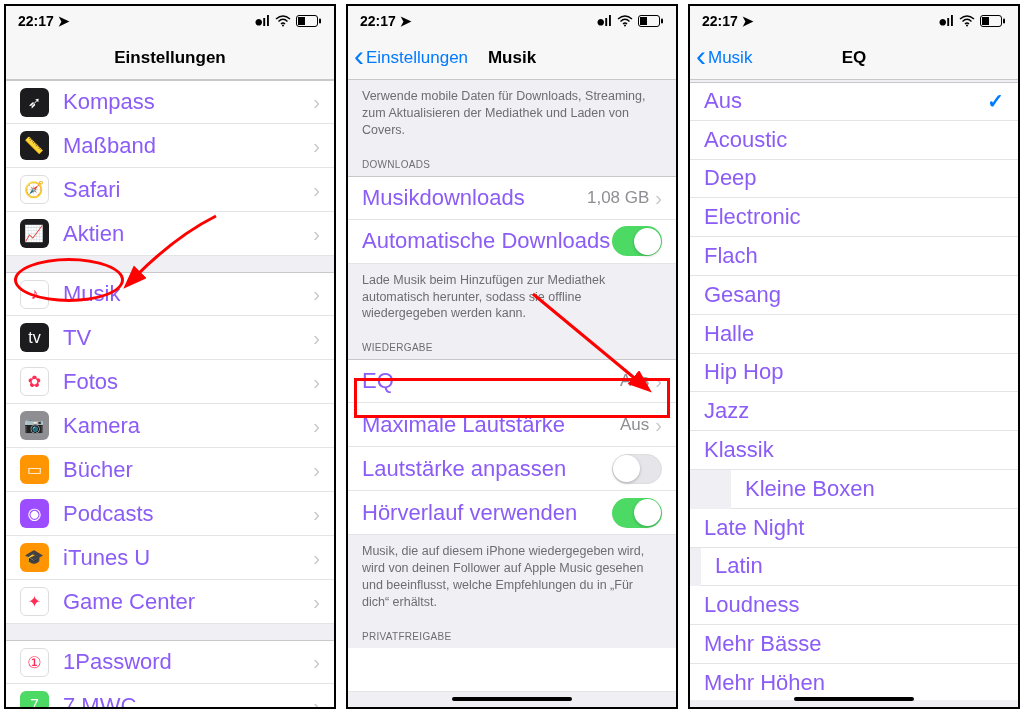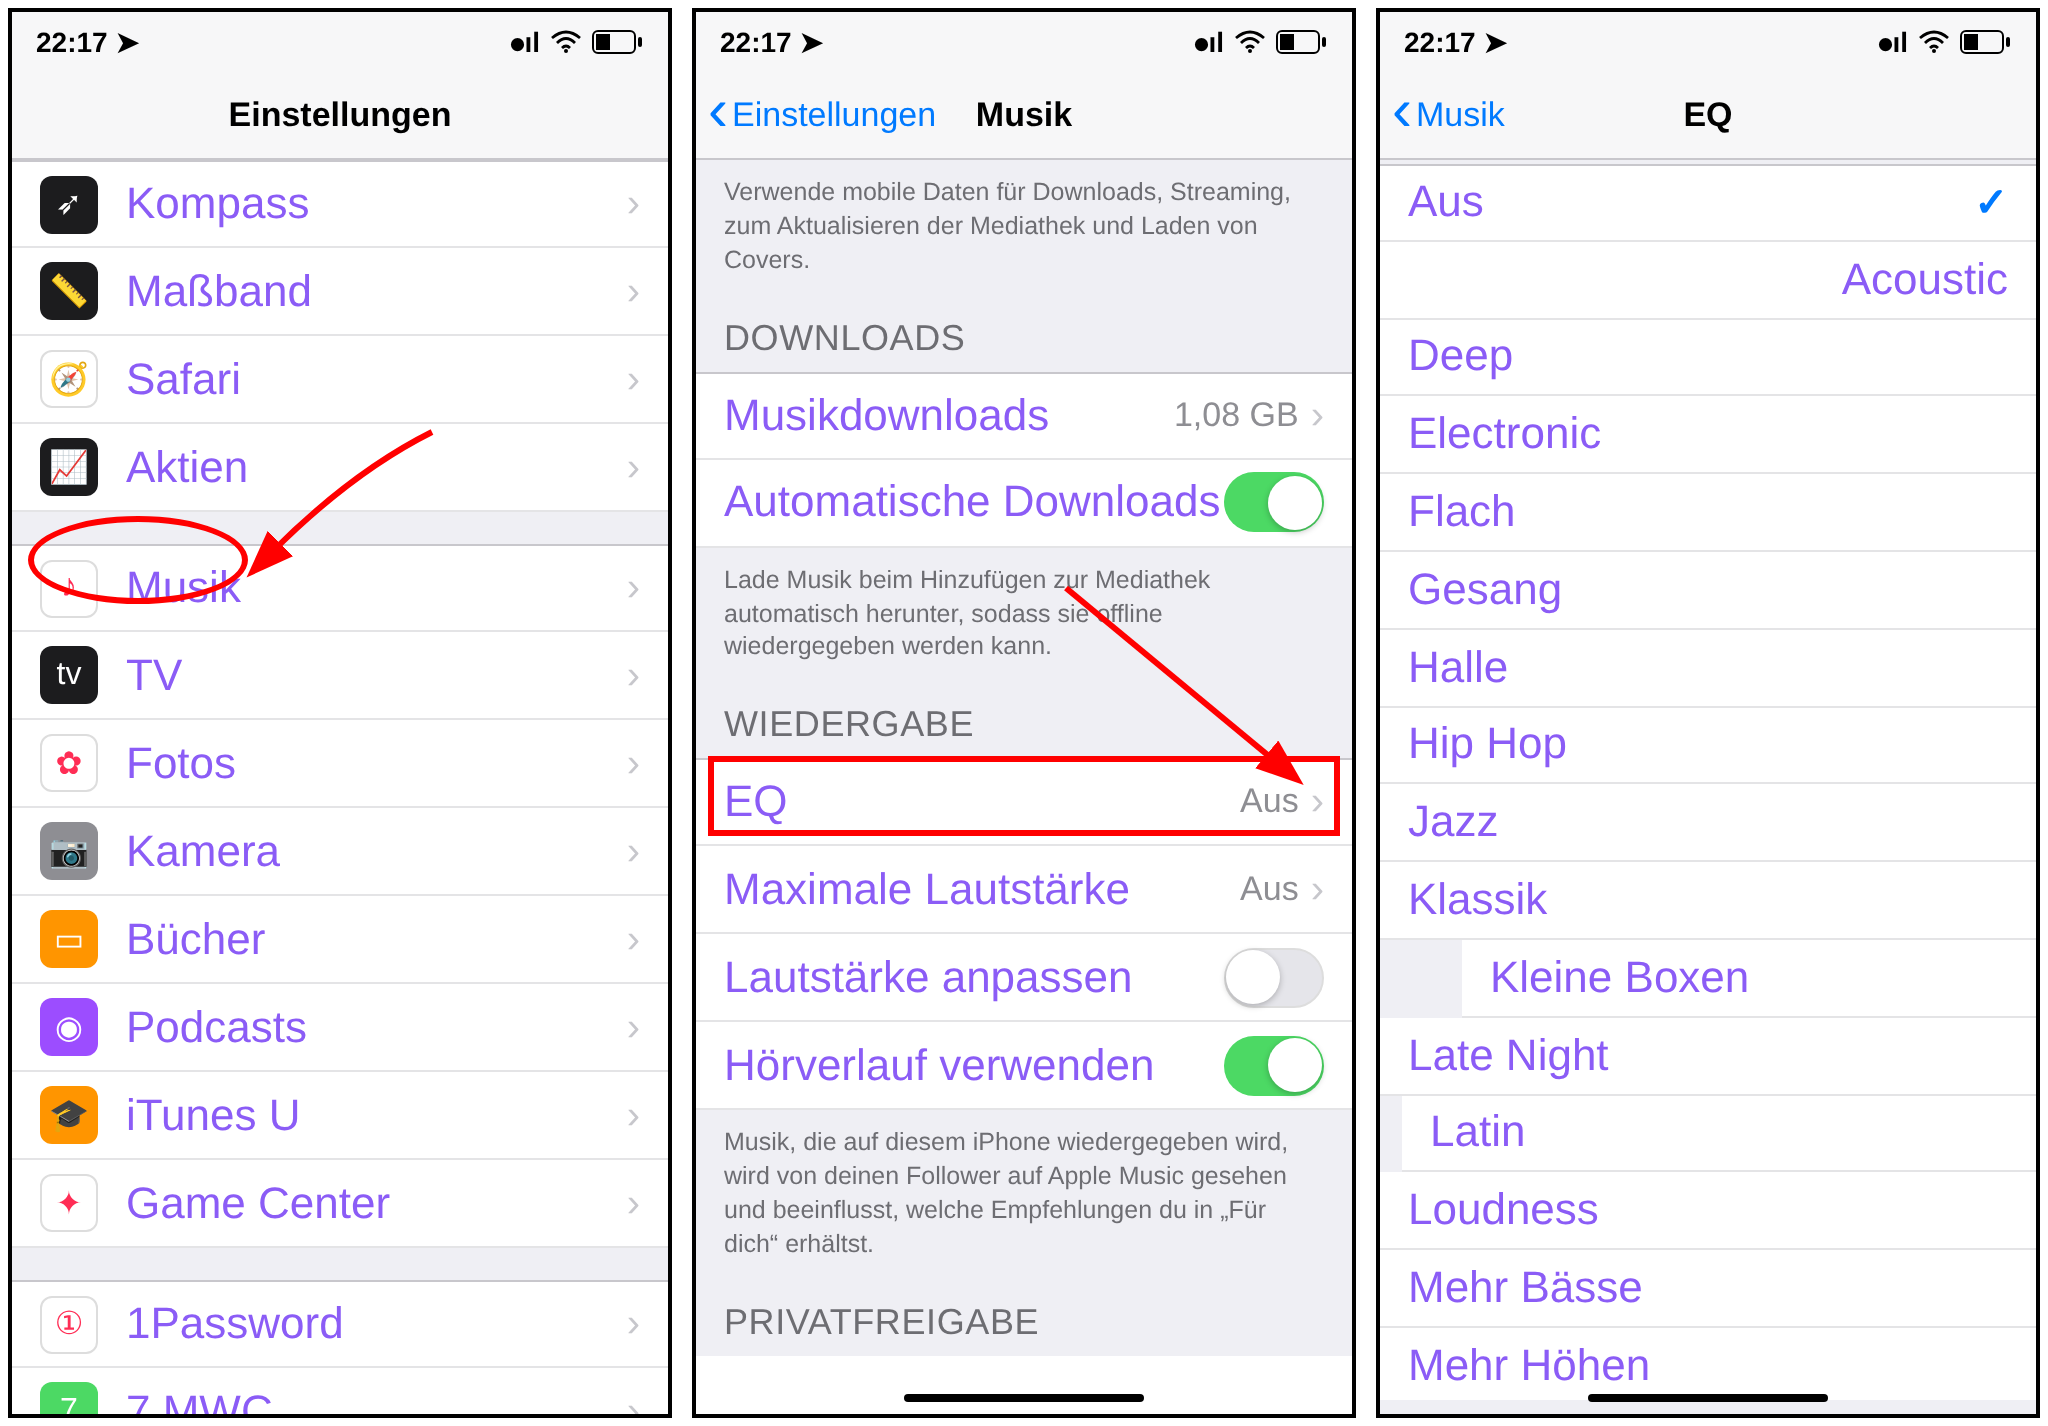--- a/index.html
+++ b/index.html
@@ -7,21 +7,21 @@
     .wrap { display:flex; gap:10px; padding:4px; }
     .phone { width:332px; height:705px; border:2px solid #000; background:#efeff4; position:relative; overflow:hidden; }
     .status { display:flex; justify-content:space-between; align-items:center; height:30px; padding:0 12px; font-size:14px; font-weight:600; background:#f7f7f8; }
     .status .time { display:flex; gap:4px; }
     .status .right { display:flex; align-items:center; gap:5px; }
     .nav { display:flex; align-items:center; justify-content:center; height:44px; background:#f7f7f8; border-bottom:1px solid #c8c7cc; position:relative; }
     .nav-title { font-size:17px; font-weight:600; }
     .back { position:absolute; left:6px; color:#007aff; font-size:17px; display:flex; align-items:center; }
     .back::before { content:'‹'; font-size:30px; margin-right:2px; line-height:17px; margin-top:-4px; }
     .group-note { font-size:12.5px; color:#6d6d72; padding:8px 14px 6px; line-height:1.35; }
-    .group-header { font-size:18px; color:#6d6d72; padding:14px 14px 6px; text-transform:uppercase; letter-spacing:.3px; }
+    .group-header { font-size:10px; color:#6d6d72; padding:14px 14px 6px; text-transform:uppercase; letter-spacing:.3px; }
     .cell { display:flex; align-items:center; height:44px; background:#fff; padding:0 14px; border-bottom:1px solid #e4e4e6; position:relative; }
     .cell:first-of-type { border-top:1px solid #c8c7cc; }
     .cell-icon { width:29px; height:29px; border-radius:6px; margin-right:14px; display:flex; align-items:center; justify-content:center; font-size:16px; color:#fff; flex-shrink:0; }
     .cell-label { font-size:22px; color:#8b5cf6; flex:1; }
     .cell-value { font-size:17px; color:#8e8e93; margin-right:6px; }
     .chev { color:#c7c7cc; font-size:20px; line-height:1; }
     .chev::after { content:'›'; }
     .check { color:#007aff; font-size:20px; font-weight:600; }
     .check::after { content:'✓'; }
     .toggle { position:relative; width:50px; height:30px; border-radius:15px; }
@@ -256,21 +256,21 @@
     <div class="nav">
       <div class="back">Musik</div>
       <div class="nav-title">EQ</div>
     </div>
     <div class="gap-sm"></div>
     <div class="list" id="s3eq" style="height:618px; overflow:hidden;">
         <div class="cell" style="height: 38.8px;">
           <div class="cell-label">Aus</div>
           <span class="check"></span>
         </div>
-        <div class="cell" style="height: 38.8px; text-align: right;">
+        <div class="cell" style="height: 38.8px;">
           <div class="cell-label">Acoustic</div>
         </div>
         <div class="cell" style="height: 38.8px;">
           <div class="cell-label">Deep</div>
         </div>
         <div class="cell" style="height: 38.8px;">
           <div class="cell-label">Electronic</div>
         </div>
         <div class="cell" style="height: 38.8px;">
           <div class="cell-label">Flach</div>

